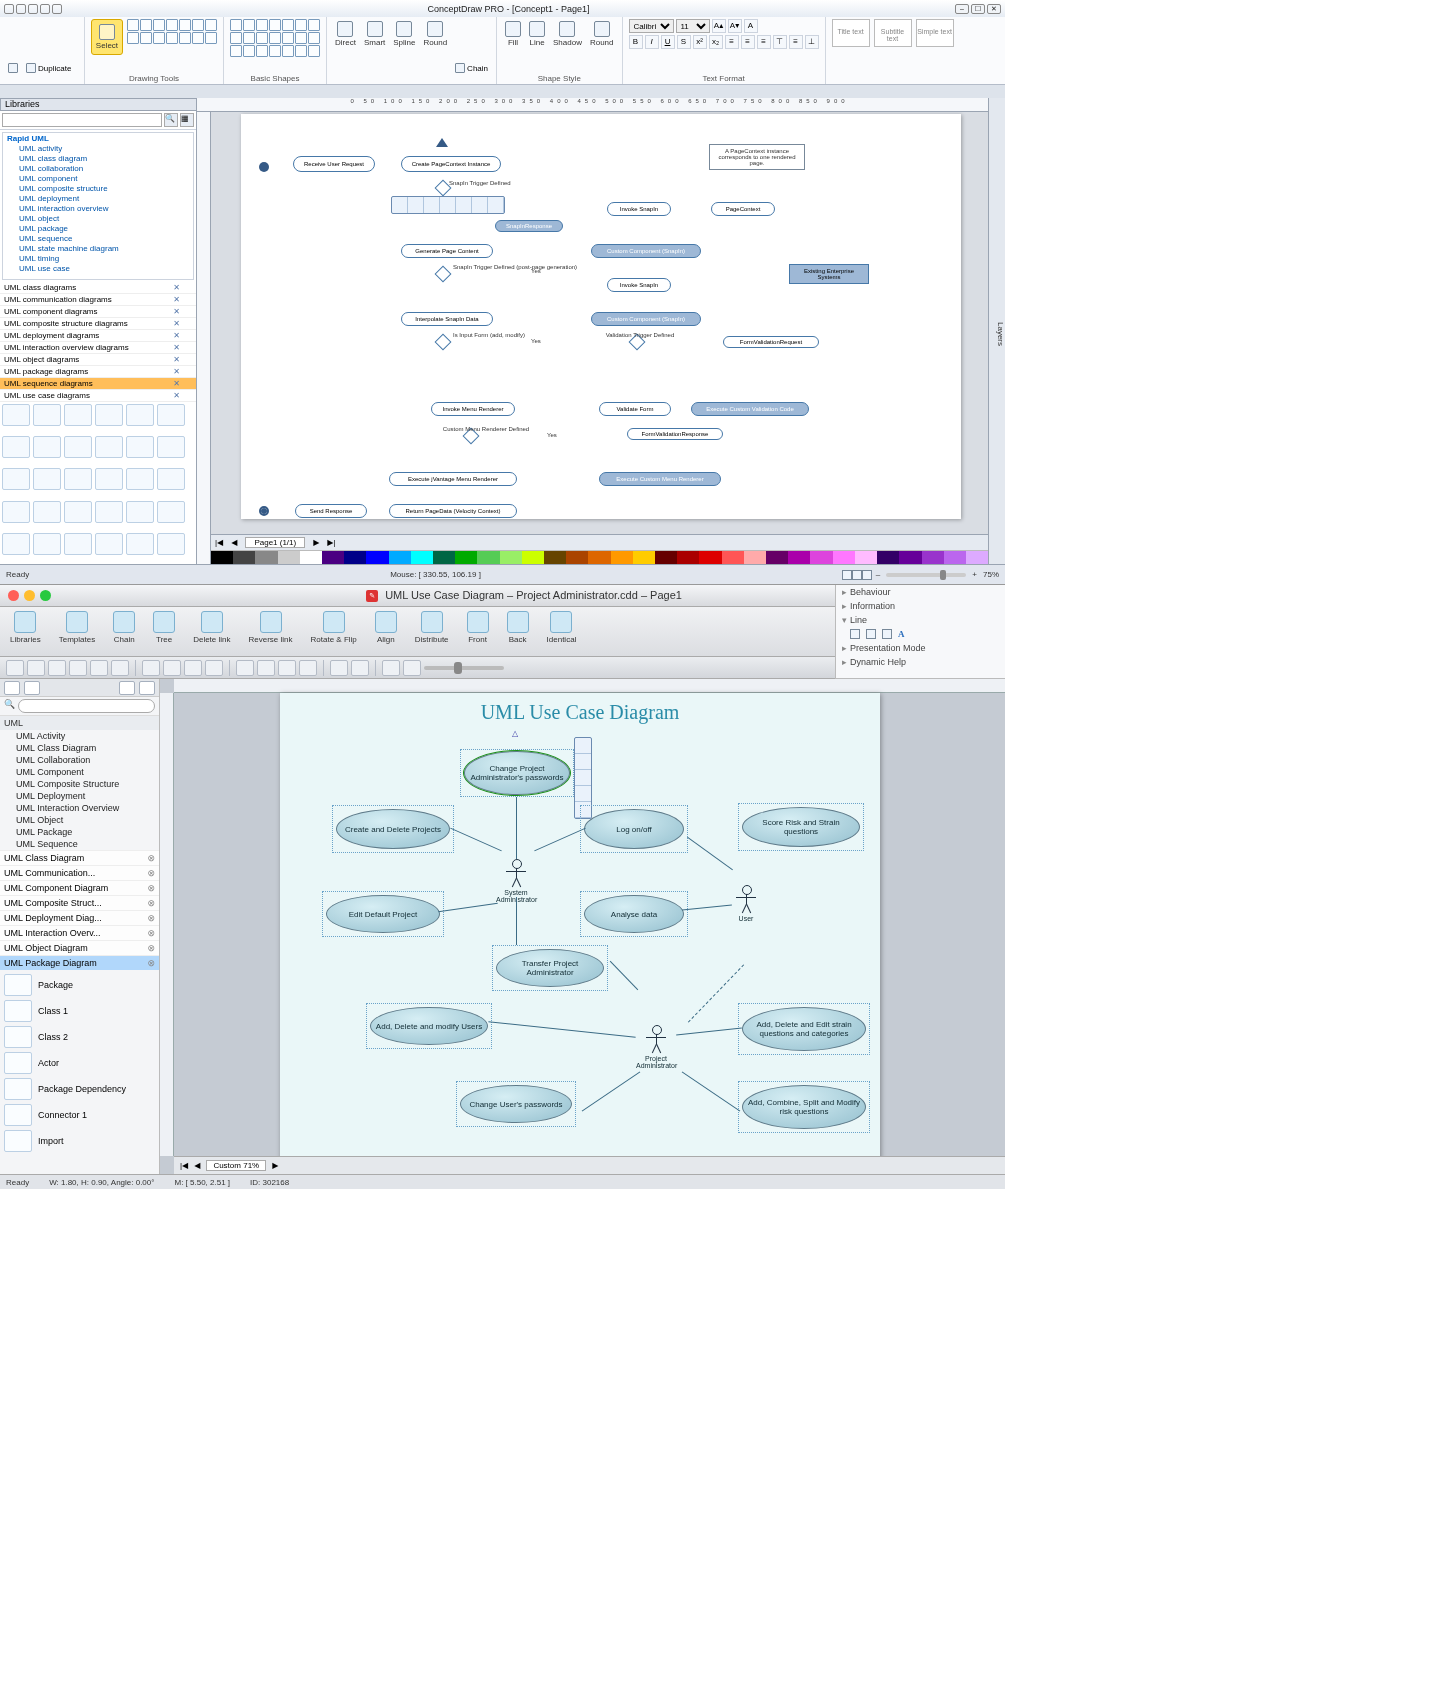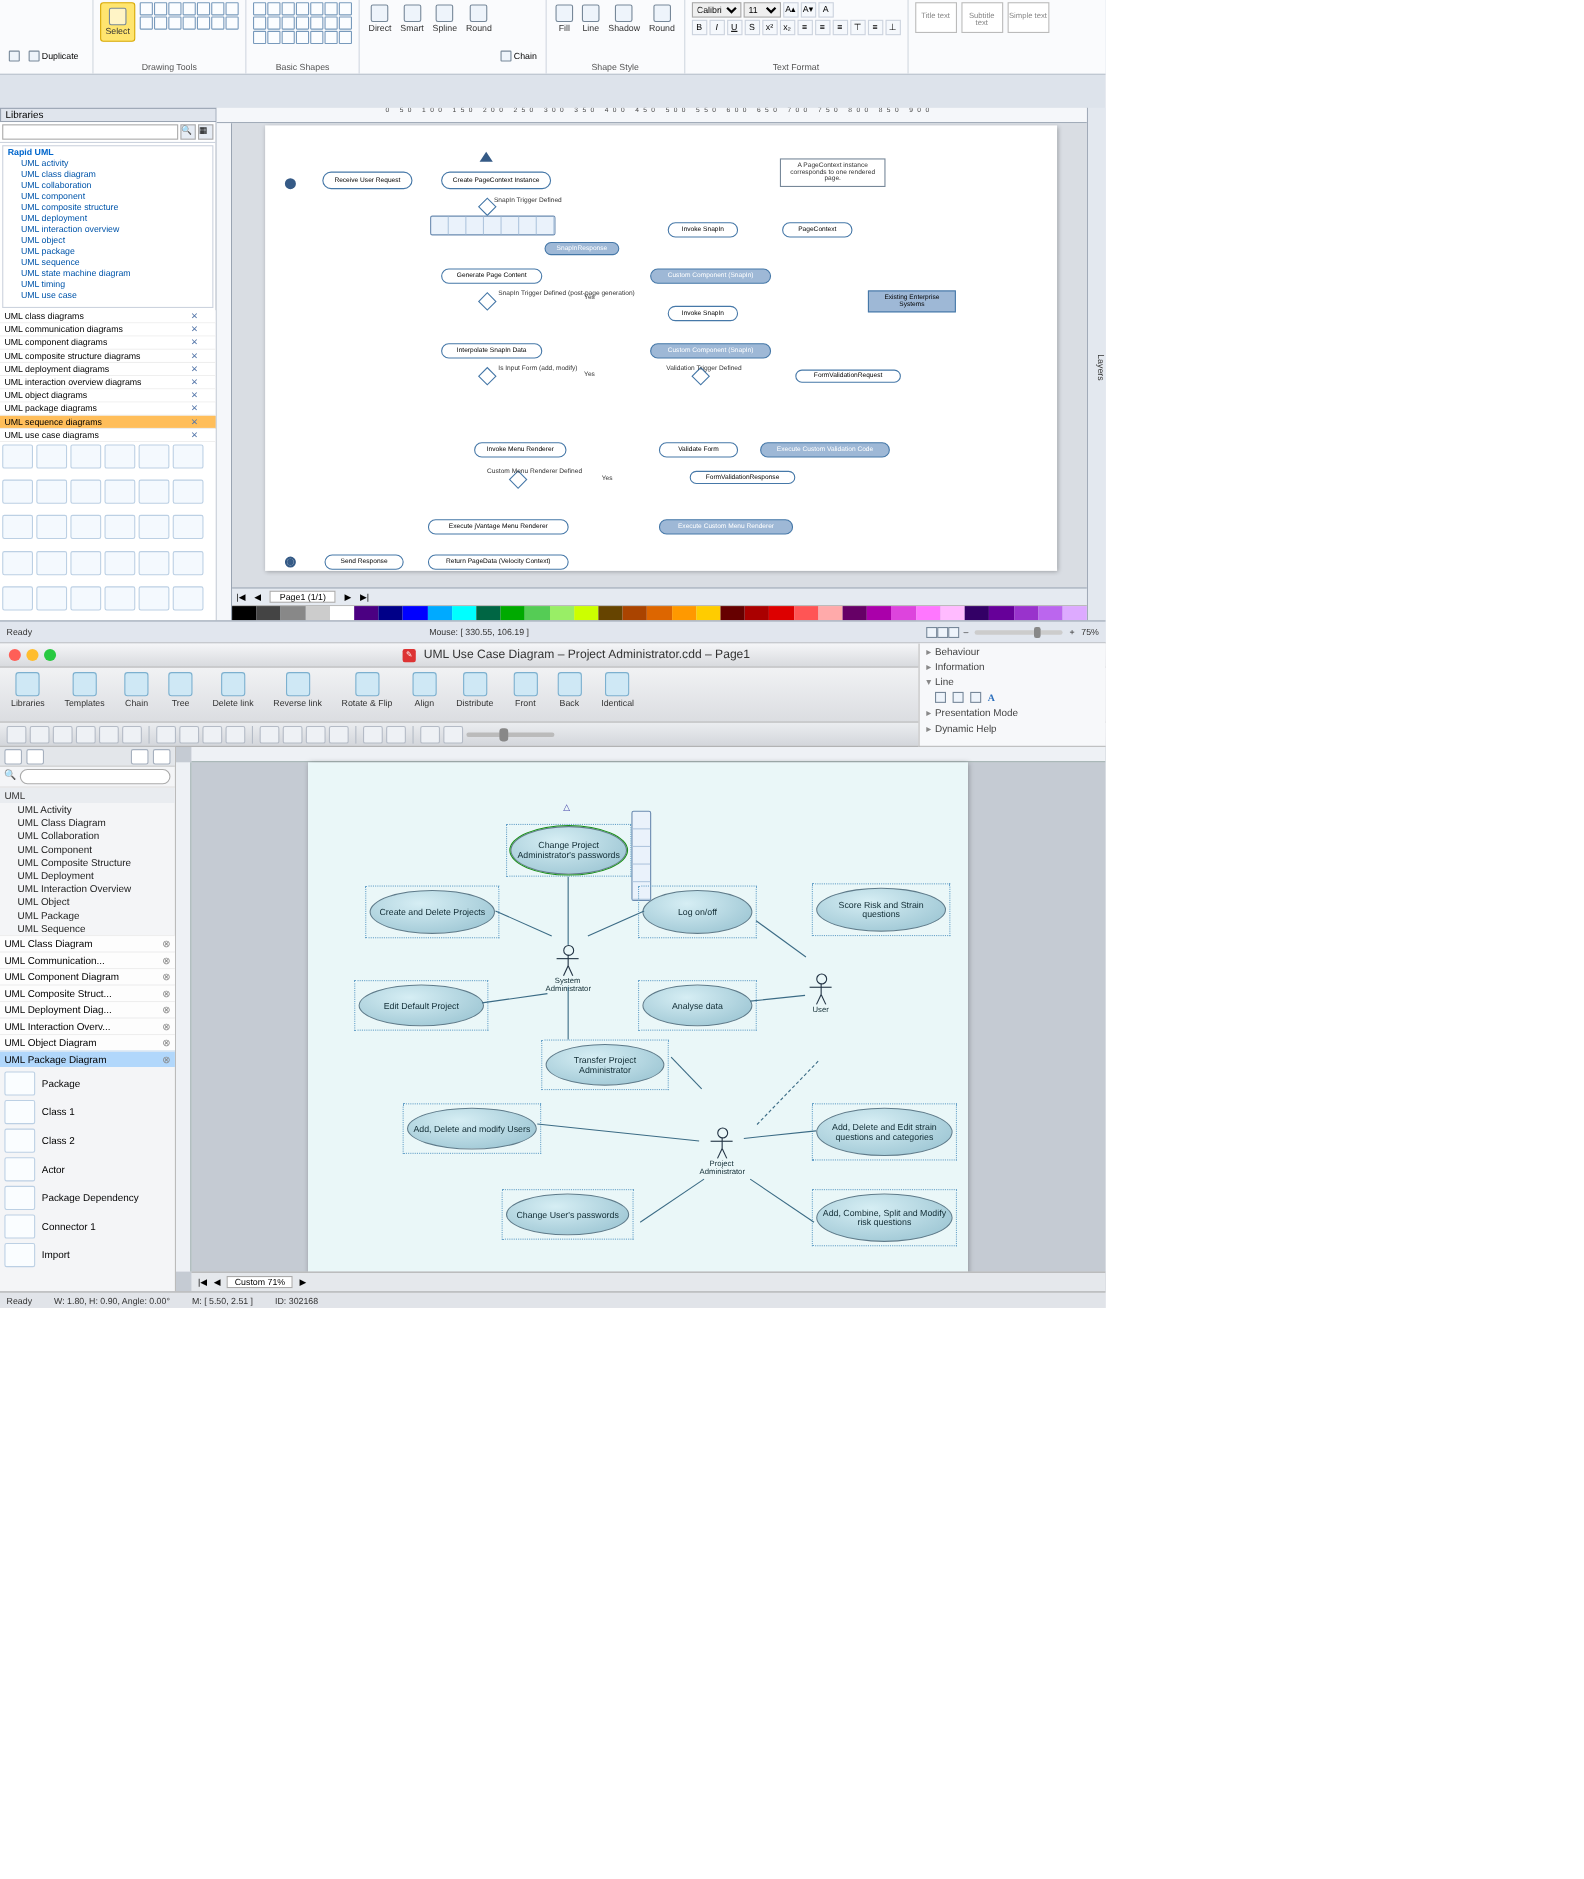--- a/index.html
+++ b/index.html
@@ -144,20 +144,35 @@
 
 .mac-status { position:absolute; left:0; right:0; bottom:0; height:15px; background:#e1e4e9; border-top:1px solid #aaa; display:flex; align-items:center; font-size:8px; padding:0 6px; color:#333; gap:20px; }
 
 </style>
 </head>
 <body>
 
 <div class="app">
 
   <div class="win-top">
+    <div class="win-titlebar">
+      <div class="title-icons-left">
+        <span class="t-icon"></span>
+        <span class="t-icon"></span>
+        <span class="t-icon"></span>
+        <span class="t-icon"></span>
+        <span class="t-icon"></span>
+      </div>
+      <div class="win-title-text">ConceptDraw PRO - [Concept1 - Page1]</div>
+      <div class="win-ctrls">
+        <div class="win-ctrl">–</div>
+        <div class="win-ctrl">☐</div>
+        <div class="win-ctrl">✕</div>
+      </div>
+    </div>
 
 
     <div class="ribbon">
 
       <div class="rgroup">
         <div class="rgroup-content">
           <div class="rsmall">
             <div>
                 <span class="sicon"></span>
               </div>
@@ -775,20 +790,21 @@
               <div class="mac-shape-ico"></div>
               <span>Import</span>
             </div>
         </div>
       </div>
 
       <div class="mac-canvas">
         <div class="mac-ruler-h"></div>
         <div class="mac-ruler-v"></div>
         <div class="mac-page">
+          <div class="mac-page-title">UML Use Case Diagram</div>
           <div style="position:absolute;left:232px;top:36px;font-size:8px;color:#44a;">△</div>
           <div class="vtool" style="left:294px; top:44px;">
             <div class="vt"></div>
               <div class="vt"></div>
               <div class="vt"></div>
               <div class="vt"></div>
               <div class="vt"></div>
           </div>
 
           <div class="uc-box" style="left:180px;top:56px;width:114px;height:48px;"></div>

